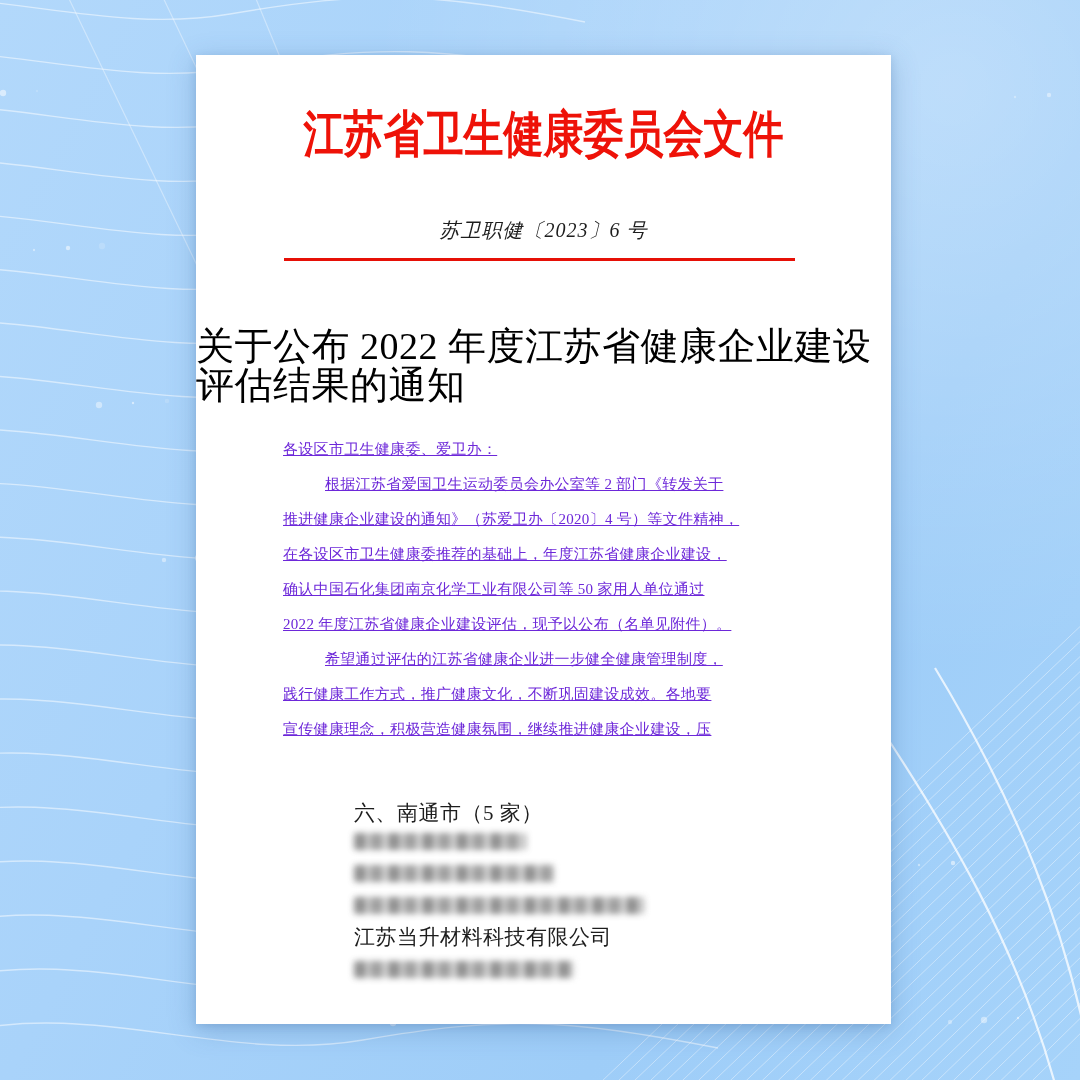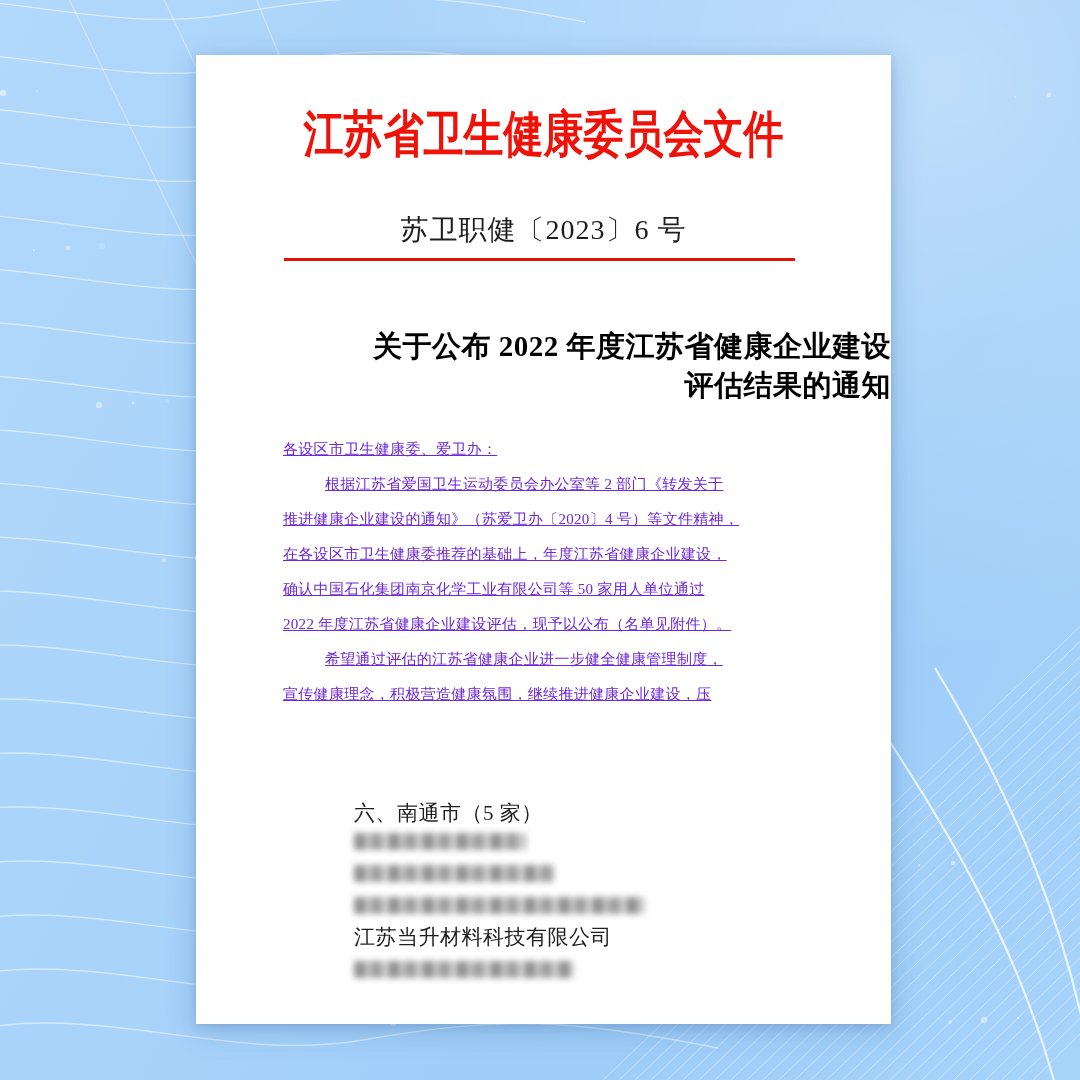--- a/index.html
+++ b/index.html
@@ -20,29 +20,29 @@
     box-shadow: 0 6px 26px rgba(55, 100, 155, 0.30), 0 2px 8px rgba(55, 100, 155, 0.18);
     padding-left: 8px;
   }
   .doc-header {
     position: absolute; top: 50px; left: 0; right: 0; text-align: center;
     font-size: 50px; line-height: 58px; font-weight: bold; color: #ee1208;
     transform: scaleX(0.8); transform-origin: center; white-space: nowrap;
   }
   .doc-number {
     position: absolute; top: 162px; left: 0; right: 0; text-align: center;
-    font-size: 28px; line-height: 26px; color: #1d1d1d; letter-spacing: 1px;
+    font-size: 20px; line-height: 26px; color: #1d1d1d; letter-spacing: 1px; font-style: italic;
   }
   .red-rule {
     position: absolute; top: 203px; left: 88px; width: 511px; height: 3px;
     background: #e61007;
   }
   .doc-title {
-    position: absolute; top: 272px; left: 0; right: 0; text-align: right;
-    font-size: 29px; line-height: 39px; font-weight: bold; color: #000000;
+    position: absolute; top: 272px; left: 0; right: 0; text-align: left;
+    font-size: 38px; line-height: 39px; font-weight: normal; color: #000000;
     letter-spacing: 0.5px;
   }
   .doc-body {
     position: absolute; top: 377px; left: 87px; width: 522px;
     font-size: 15px; line-height: 35px; color: #6d28d9; text-decoration: underline;
   }
   .doc-body .line { white-space: nowrap; letter-spacing: 0.3px; }
   .doc-body .indent { text-indent: 42px; }
   .doc-section {
     position: absolute; top: 746px; left: 122px; width: 480px;
@@ -188,20 +188,21 @@
     </div>
 
     <div class="doc-body">
       <div class="line">各设区市卫生健康委、爱卫办：</div>
       <div class="line indent">根据江苏省爱国卫生运动委员会办公室等 2 部门《转发关于</div>
       <div class="line">推进健康企业建设的通知》（苏爱卫办〔2020〕4 号）等文件精神，</div>
       <div class="line">在各设区市卫生健康委推荐的基础上，年度江苏省健康企业建设，</div>
       <div class="line">确认中国石化集团南京化学工业有限公司等 50 家用人单位通过</div>
       <div class="line">2022 年度江苏省健康企业建设评估，现予以公布（名单见附件）。</div>
       <div class="line indent">希望通过评估的江苏省健康企业进一步健全健康管理制度，</div>
+      <div class="line">践行健康工作方式，推广健康文化，不断巩固建设成效。各地要</div>
       <div class="line">宣传健康理念，积极营造健康氛围，继续推进健康企业建设，压</div>
     </div>
 
     <div class="doc-section">
       <div class="section-heading">六、南通市（5 家）</div>
       <div class="company-row">
         <div class="blurbar" style="width:172px"></div>
       </div>
       <div class="company-row">
         <div class="blurbar" style="width:200px"></div>

